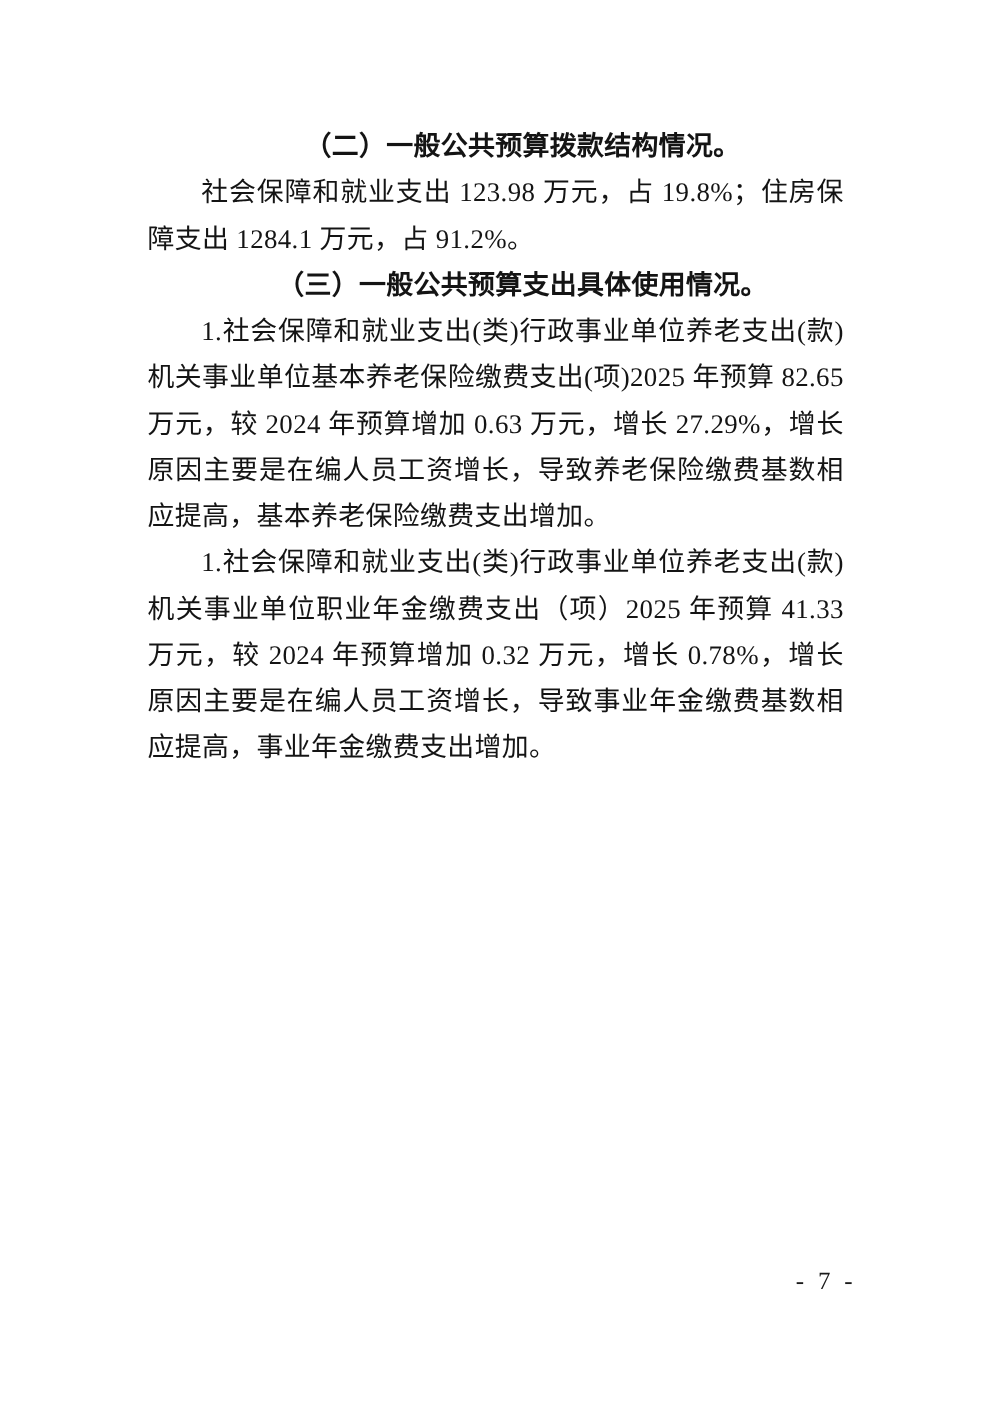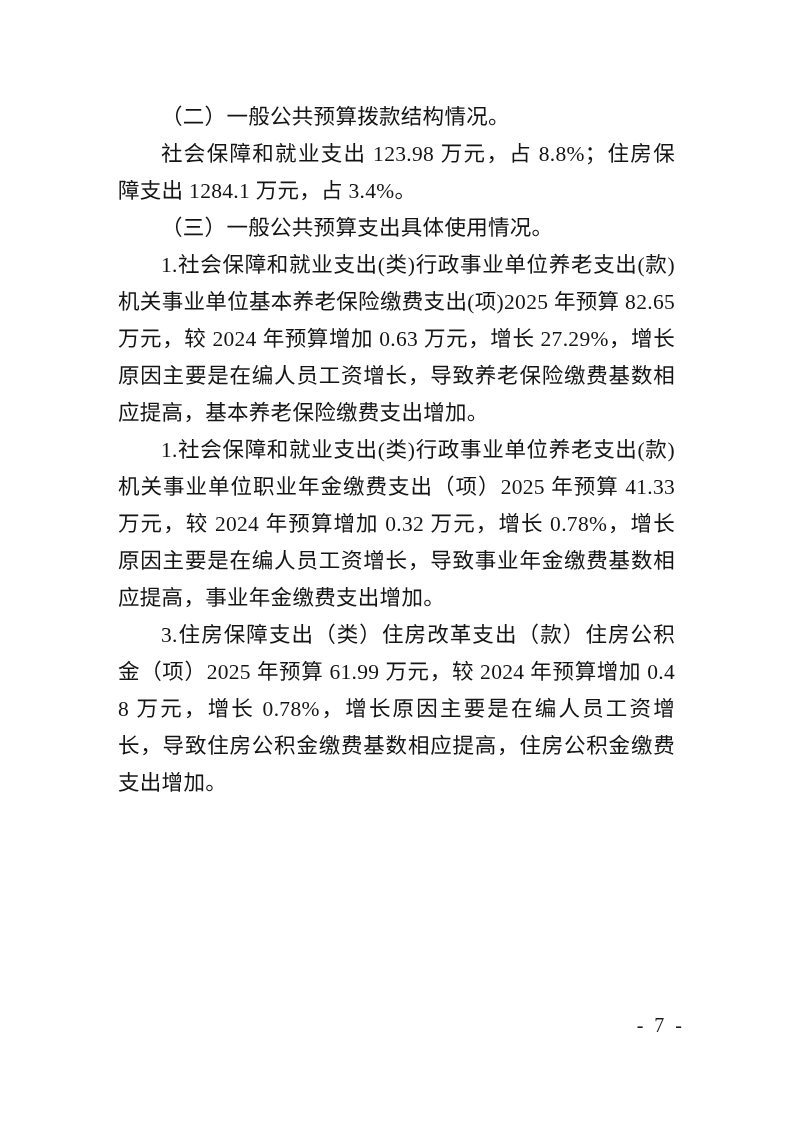--- a/index.html
+++ b/index.html
@@ -27,22 +27,22 @@
     margin: 0;
     font-size: 21.5px;
     line-height: 37px;
     letter-spacing: 0.3px;
     text-align: justify;
     text-justify: inter-ideograph;
     text-indent: 2em;
     word-break: break-all;
   }
   .para.heading {
-    font-weight: 400;
-    text-align: left;
+    font-weight: 700;
+    text-align: center;
   }
   .para .lead {
     font-weight: 400;
   }
   .page-number {
     position: absolute;
     top: 1011px;
     right: 108px;
     font-size: 20px;
     line-height: 28px;
@@ -52,29 +52,28 @@
   }
 </style>
 </head>
 <body>
 
 <div class="page">
   <div class="content">
 
     <p class="para heading">（二）一般公共预算拨款结构情况。</p>
 
-    <p class="para">社会保障和就业支出 123.98 万元，占 8.8%；住房保障支出 1284.1 万元，占 3.4%。</p>
+    <p class="para">社会保障和就业支出 123.98 万元，占 19.8%；住房保障支出 1284.1 万元，占 91.2%。</p>
 
     <p class="para heading">（三）一般公共预算支出具体使用情况。</p>
 
     <p class="para"><span class="lead">1.社会保障和就业支出(类)行政事业单位养老支出(款)机关事业单位基本养老保险缴费支出(项)</span><span>2025 年预算 82.65 万元，较 2024 年预算增加 0.63 万元，增长 27.29%，增长原因主要是在编人员工资增长，导致养老保险缴费基数相应提高，基本养老保险缴费支出增加。</span></p>
 
     <p class="para"><span class="lead">1.社会保障和就业支出(类)行政事业单位养老支出(款)机关事业单位职业年金缴费支出（项）</span><span>2025 年预算 41.33 万元，较 2024 年预算增加 0.32 万元，增长 0.78%，增长原因主要是在编人员工资增长，导致事业年金缴费基数相应提高，事业年金缴费支出增加。</span></p>
 
-    <p class="para"><span class="lead">3.住房保障支出（类）住房改革支出（款）住房公积金（项）</span><span>2025 年预算 61.99 万元，较 2024 年预算增加 0.48 万元，增长 0.78%，增长原因主要是在编人员工资增长，导致住房公积金缴费基数相应提高，住房公积金缴费支出增加。</span></p>
 
 
 
 
   </div>
 
   <div class="page-number">- 7 -</div>
 </div>
 
 </body></html>

